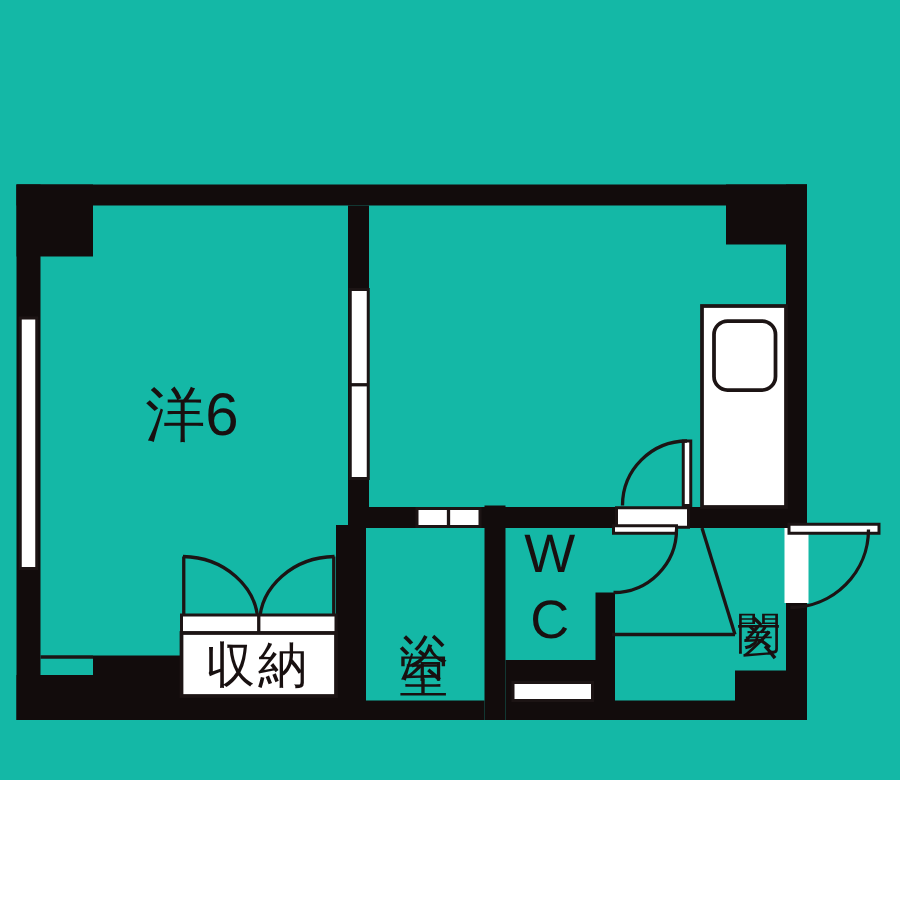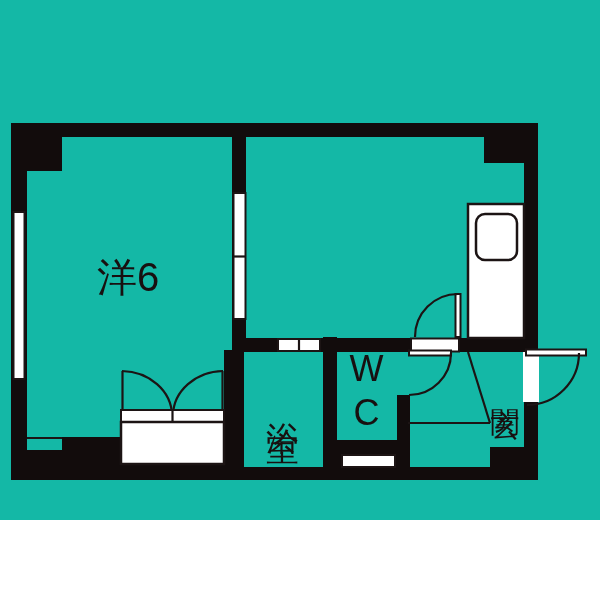--- a/index.html
+++ b/index.html
@@ -102,14 +102,15 @@
 
   <div class="room-label" style="left:128px; top:277px; font-size:40px;">洋6</div>
 
 
   <div class="room-label vert" style="left:283px; top:404px; font-size:33px; letter-spacing:8px;">浴室</div>
 
   <div class="room-label vert" style="left:366px; top:392px; font-size:36px; letter-spacing:3px;">WC</div>
 
   <div class="room-label vert" style="left:505px; top:386px; font-size:29px;">玄関</div>
 
+  <div class="room-label" style="left:172px; top:443px; font-size:33px; letter-spacing:2px;">収納</div>
 
 </div>
 
 </body></html>

